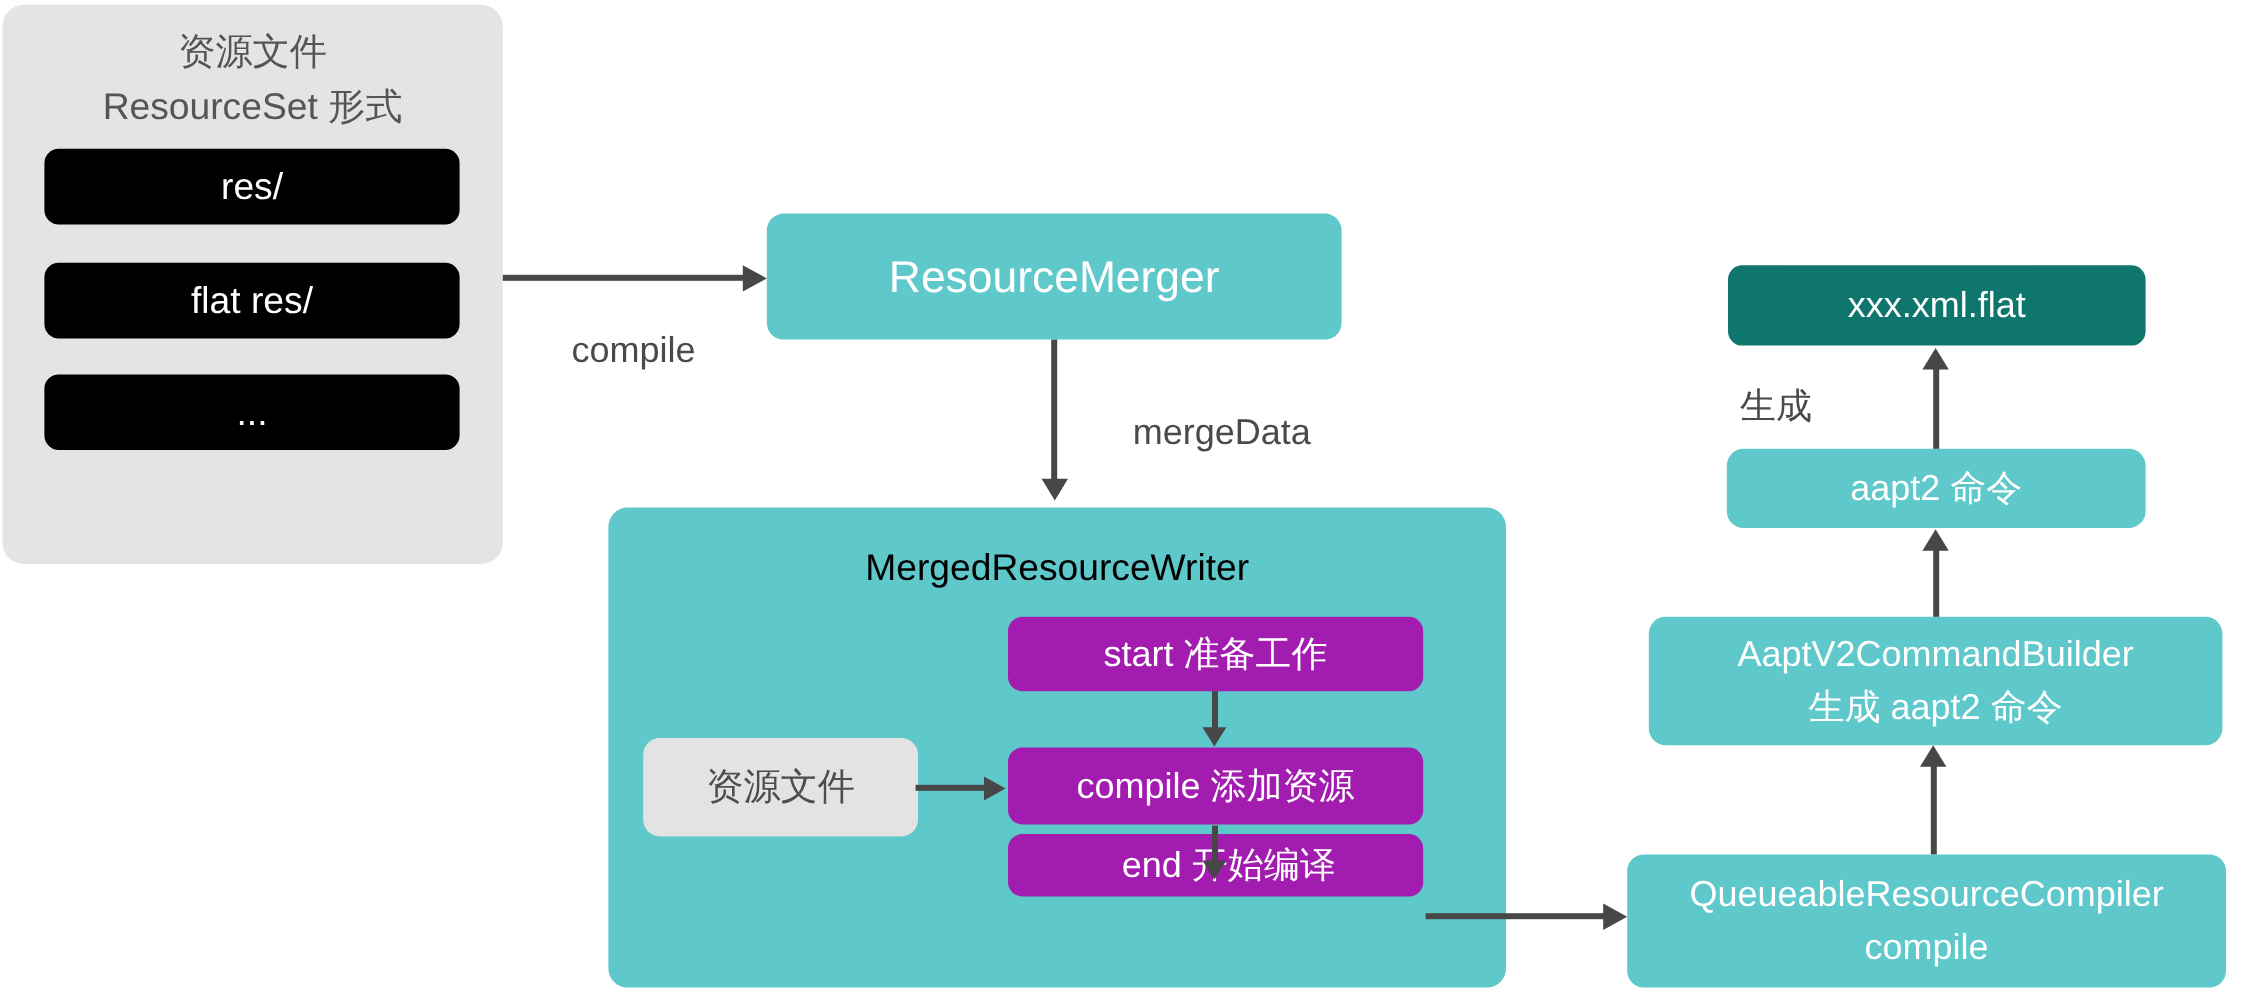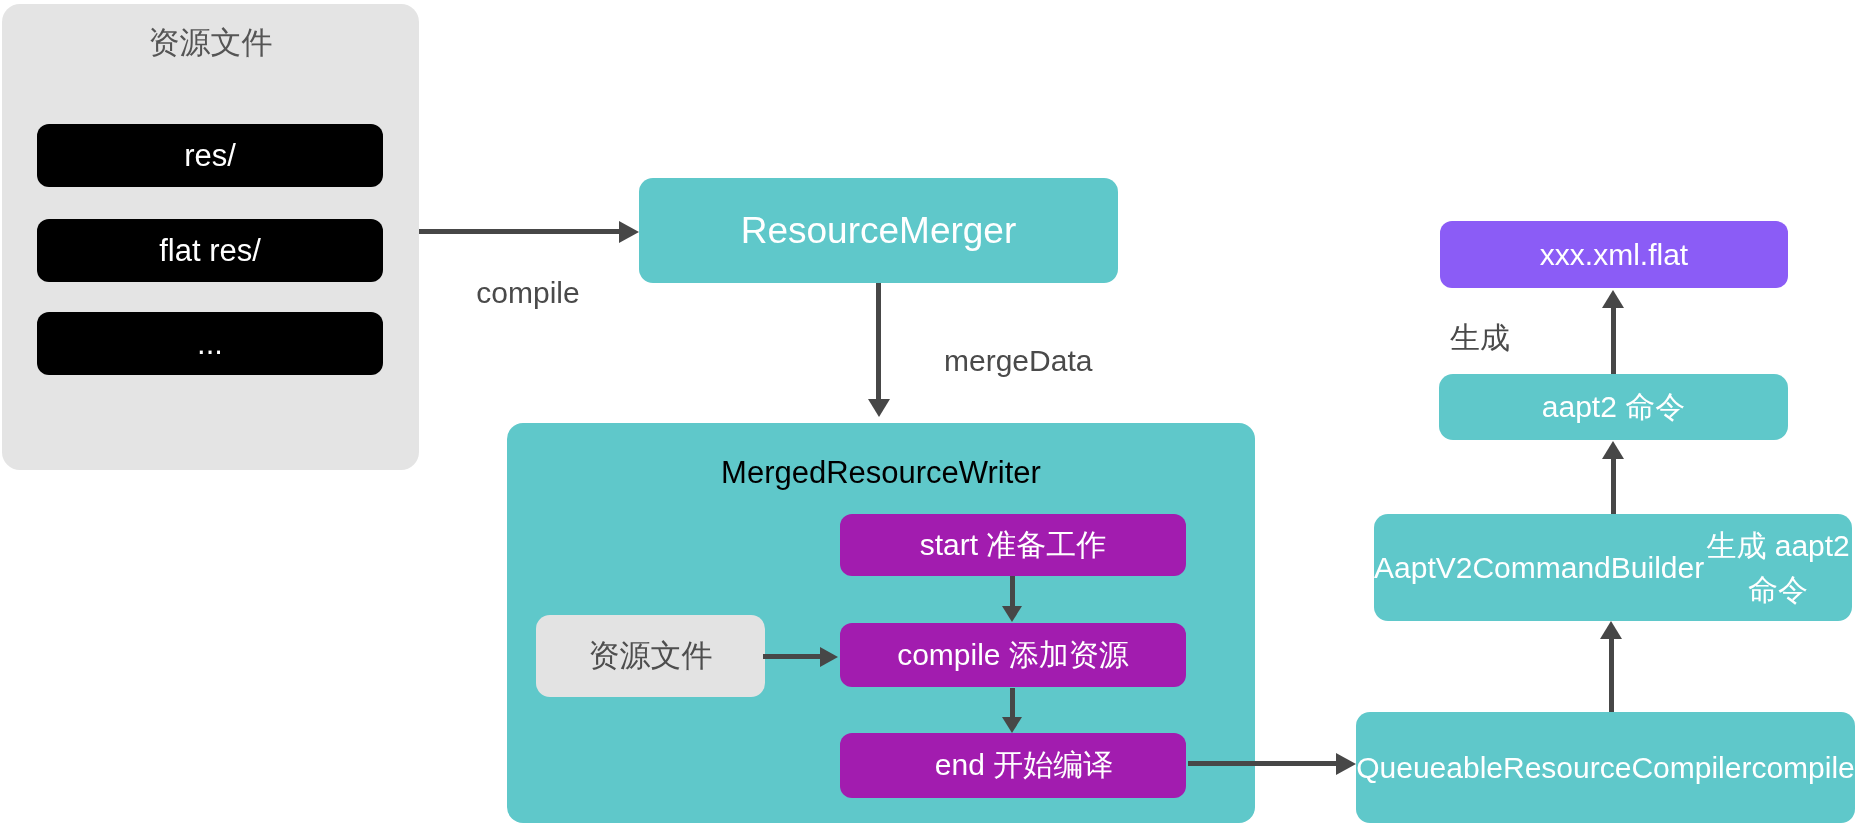--- a/index.html
+++ b/index.html
@@ -2,28 +2,28 @@
 <html><head>
 <meta charset="utf-8">
 <style>
   html, body { margin: 0; padding: 0; background: #ffffff; }
   body { width: 1872px; height: 835px; position: relative; overflow: hidden;
          font-family: "Liberation Sans", "DejaVu Sans", sans-serif; }
   .stage { position: absolute; left: 0; top: 0; width: 1872px; height: 835px; }
 
   .node { position: absolute; display: flex; align-items: center; justify-content: center;
           text-align: center; color: #ffffff; box-sizing: border-box; }
-  .node.two-line { flex-direction: row; line-height: 44px; }
+  .node.two-line { flex-direction: column; line-height: 44px; }
 
   .panel      { background: #e4e4e4; border-radius: 18px; }
   .orange     { background: #000000; border-radius: 12px; font-size: 31px; }
   .teal       { background: #5fc8ca; border-radius: 14px; font-size: 37px; }
   .teal-big   { background: #5fc8ca; border-radius: 16px; }
   .yellow     { background: #a21caf; border-radius: 12px; font-size: 30px; z-index: 3; }
-  .green      { background: #8b5cf6; border-radius: 12px; font-size: 30px; }
+  .green      { background: #0f766e; border-radius: 12px; font-size: 30px; }
   .gray-inner { background: #e3e3e3; border-radius: 14px; font-size: 31px; color: #4e4e4e; z-index: 3; }
 
   .panel-title { position: absolute; width: 417px; left: 2px; text-align: center;
                  color: #555555; font-size: 31px; }
   .box-title   { position: absolute; text-align: center; color: #000000; font-size: 31px; z-index: 2; }
 
   .edge-label { position: absolute; color: #4a4a4a; font-size: 30px; white-space: nowrap; z-index: 4; }
 
   .aline { position: absolute; background: #474747; z-index: 4; }
   .ahead { position: absolute; width: 0; height: 0; z-index: 4; }
@@ -33,32 +33,33 @@
   .ahead.down.sm { border-left: 10px solid transparent; border-right: 10px solid transparent; border-top: 16px solid #474747; }
   .ahead.up    { border-left: 11px solid transparent; border-right: 11px solid transparent; border-bottom: 18px solid #474747; }
 </style>
 </head>
 <body>
 
 <div class="stage">
 
   <div class="node panel" style="left:2px; top:4px; width:417px; height:466px;"></div>
   <div class="panel-title" style="top:22px;">资源文件</div>
+  <div class="panel-title" style="top:68px;">ResourceSet 形式</div>
   <div class="node orange" style="left:37px; top:124px; width:346px; height:63px;">res/</div>
   <div class="node orange" style="left:37px; top:219px; width:346px; height:63px;">flat res/</div>
   <div class="node orange" style="left:37px; top:312px; width:346px; height:63px;">...</div>
 
   <div class="node teal" style="left:639px; top:178px; width:479px; height:105px;">ResourceMerger</div>
 
   <div class="node teal-big" style="left:507px; top:423px; width:748px; height:400px; z-index:1;"></div>
   <div class="box-title" style="left:507px; top:455px; width:748px;">MergedResourceWriter</div>
 
   <div class="node yellow" style="left:840px; top:514px; width:346px; height:62px;">start 准备工作</div>
   <div class="node yellow" style="left:840px; top:623px; width:346px; height:64px;">compile 添加资源</div>
-  <div class="node yellow" style="left:840px; top:733px; width:346px; height:65px;padding-left:22px;">end 开始编译</div>
+  <div class="node yellow" style="left:840px; top:695px; width:346px; height:52px;padding-left:22px;">end 开始编译</div>
   <div class="node gray-inner" style="left:536px; top:615px; width:229px; height:82px;">资源文件</div>
 
   <div class="node teal two-line" style="left:1356px; top:712px; width:499px; height:111px; font-size:30px;">
     <span>QueueableResourceCompiler</span>
     <span>compile</span>
   </div>
   <div class="node teal two-line" style="left:1374px; top:514px; width:478px; height:107px; font-size:30px;">
     <span>AaptV2CommandBuilder</span>
     <span>生成 aapt2 命令</span>
   </div>

